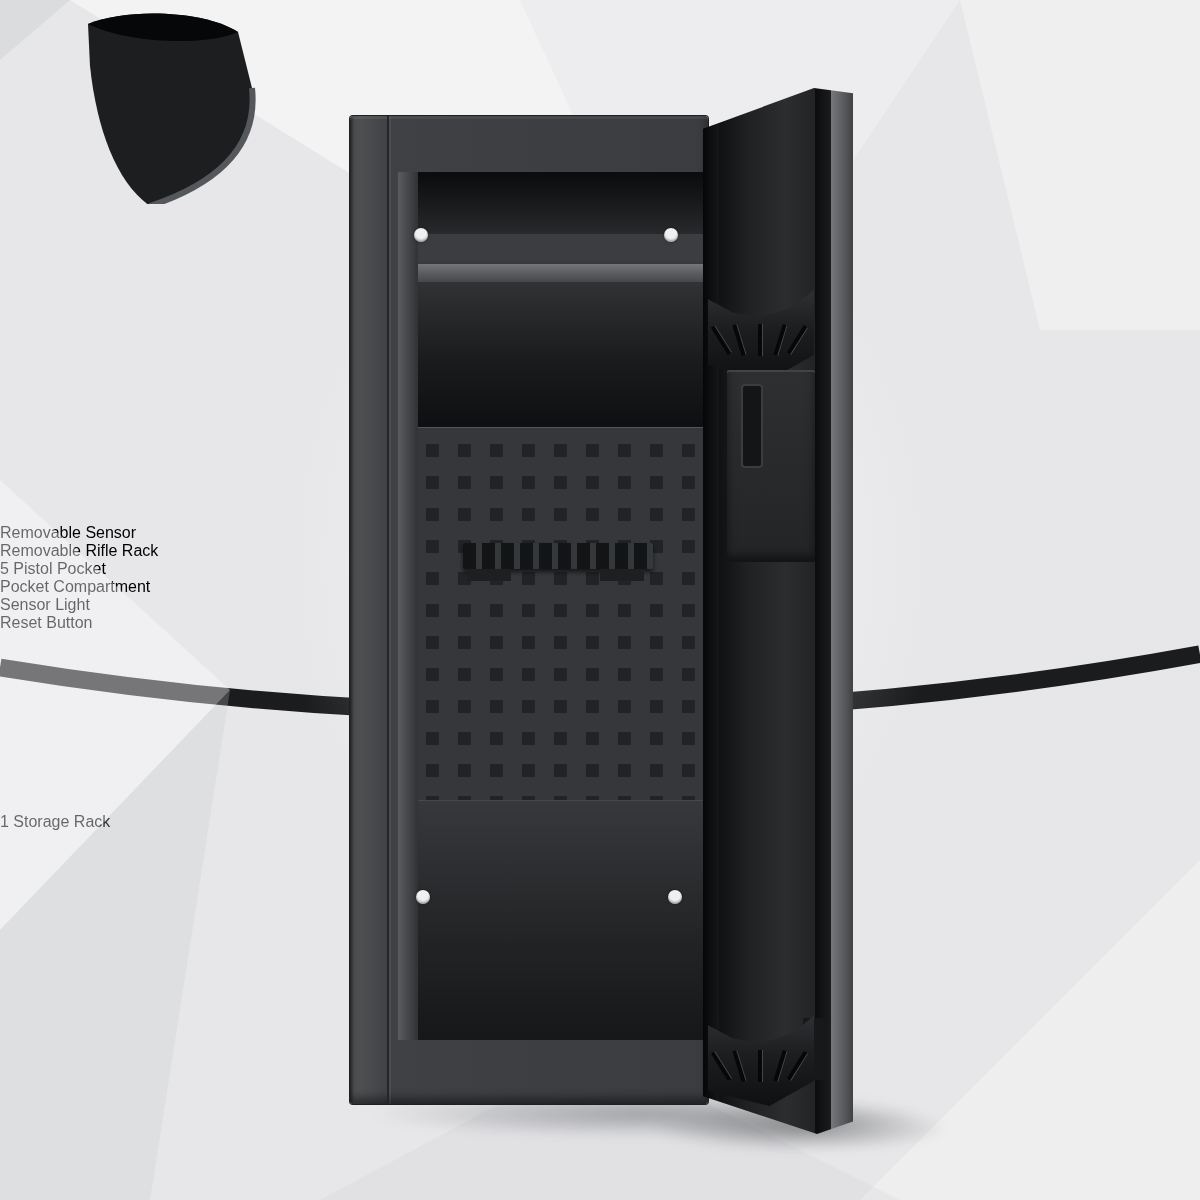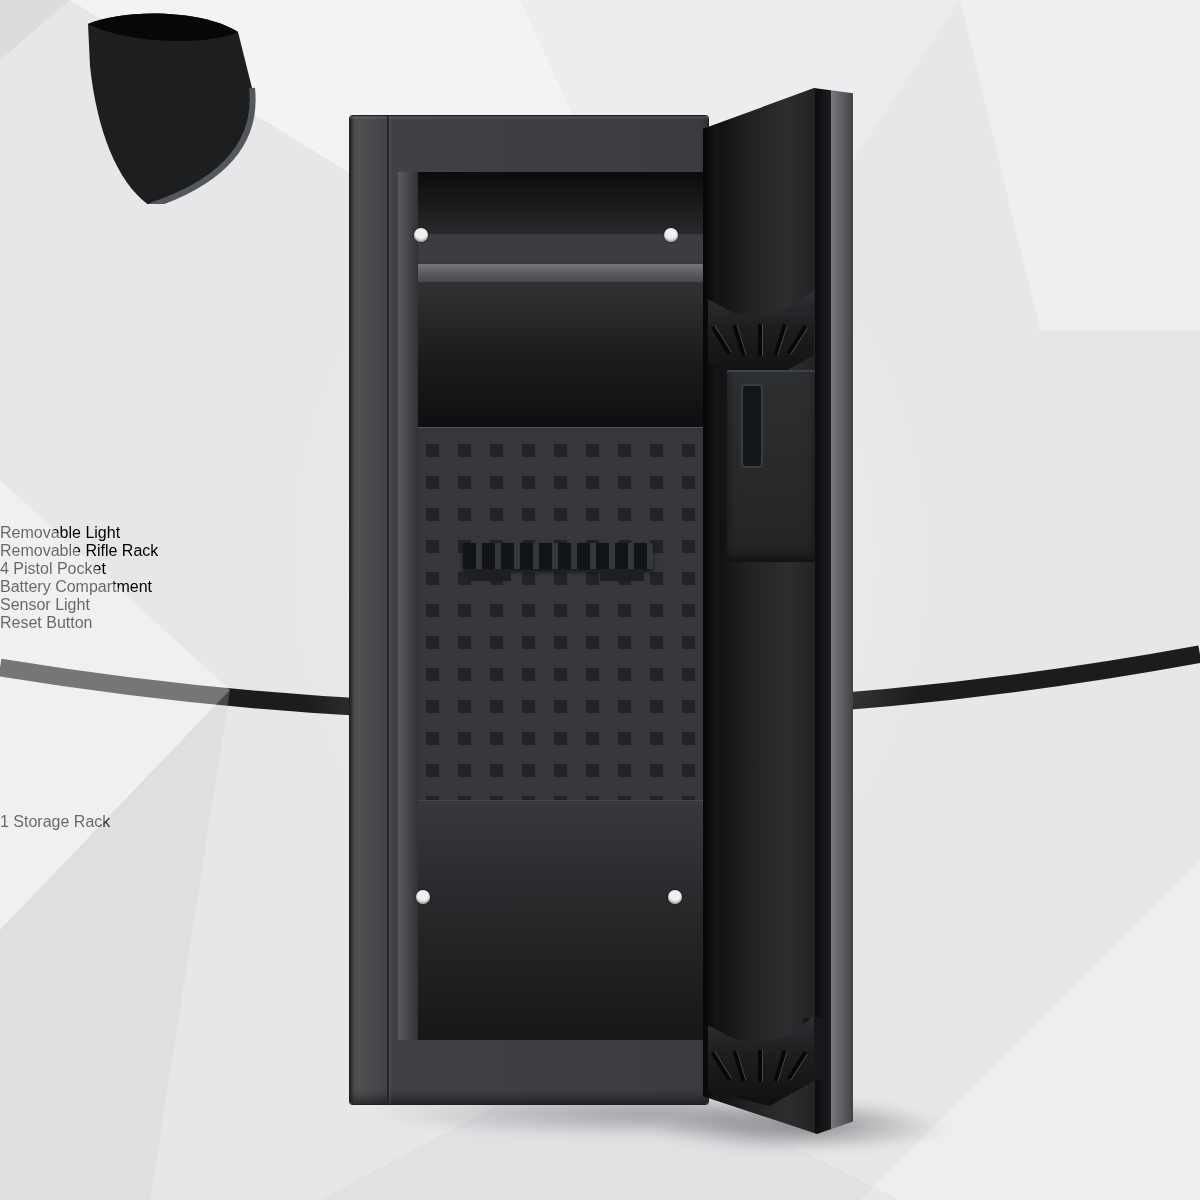--- a/index.html
+++ b/index.html
@@ -347,21 +347,21 @@
       <div class="sm-bot"></div>
       <div class="arrow" style="left:126px; top:12px;">
         <div class="head-up"></div>
         <div class="tail-down"></div>
       </div>
       <div class="arrow" style="left:126px; top:122px;">
         <div class="tail-up"></div>
         <div class="head-down"></div>
       </div>
     </div>
-    <div class="banner">Removable Light</div>
+    <div class="banner">Removable Sensor</div>
   </div>
 
   <div id="co-rifle" class="callout co-left">
     <div class="media">
       <div class="rm-board"></div>
       <div class="rm-rack"></div>
       <div class="rm-rack-tab"></div>
       <div class="rm-rack-tab rm-rack-tab2"></div>
       <div class="dash" style="left:52px;  top:46px;"></div>
       <div class="dash" style="left:215px; top:46px;"></div>
@@ -382,34 +382,34 @@
   <div id="co-pistol" class="callout co-left">
     <div class="media">
       <div class="pm-bg"></div>
       <div class="pm-strip"></div>
       <svg width="300" height="204" viewBox="0 0 300 204" style="position:absolute; left:0; top:0;">
         <path d="M88 24 C 126 8, 204 10, 238 32 L 252 88 C 258 144, 222 182, 150 206 C 118 184, 97 132, 90 66 Z" fill="#1c1e20"></path>
         <path d="M88 24 C 126 8, 204 10, 238 32 C 208 46, 128 44, 88 24 Z" fill="#060708"></path>
         <path d="M252 88 C 258 144, 222 182, 150 206" stroke="#55585b" stroke-width="6" fill="none"></path>
       </svg>
     </div>
-    <div class="banner">4 Pistol Pocket</div>
+    <div class="banner">5 Pistol Pocket</div>
   </div>
 
   <div id="co-battery" class="callout co-right">
     <div class="media">
       <div class="bm-bg"></div>
       <div class="bm-seam"></div>
       <div class="bm-cover">
         <div class="bm-latch">
           <div class="bm-latch-slot"></div>
         </div>
       </div>
     </div>
-    <div class="banner">Battery Compartment</div>
+    <div class="banner">Pocket Compartment</div>
   </div>
 
   <div id="co-sensor" class="callout co-right">
     <div class="media">
       <div class="snm-bg"></div>
       <div class="snm-line snm-line1"></div>
       <div class="snm-line snm-line2"></div>
       <div class="snm-glow"></div>
       <div class="snm-bar"></div>
     </div>

